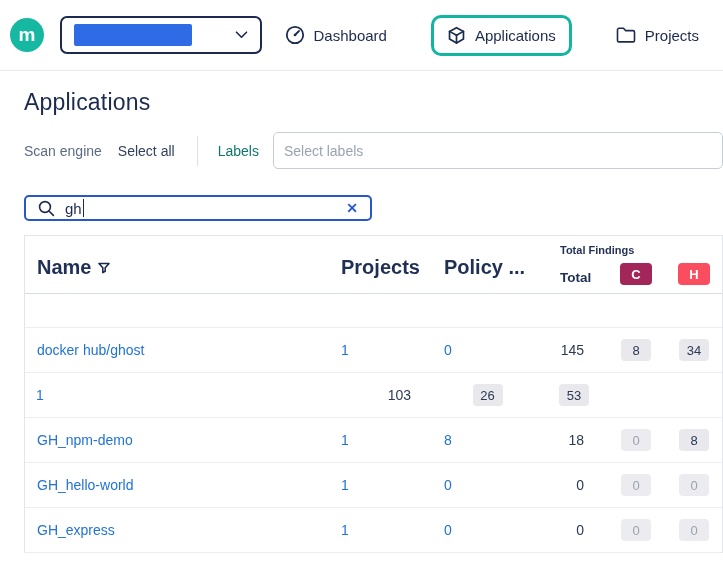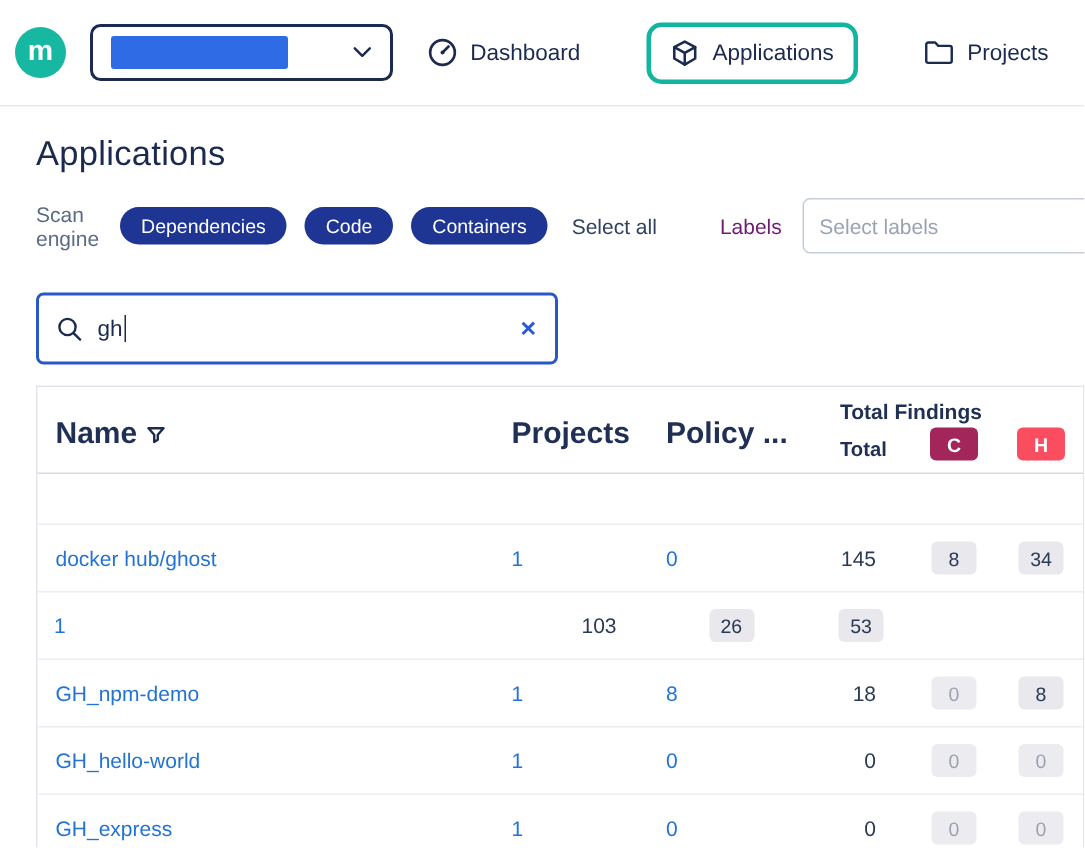--- a/index.html
+++ b/index.html
@@ -21,40 +21,40 @@
   
   .main { padding:0 0 0 24px; }
   .page-title { font-size:23px; font-weight:500; color:#1b2a4e; margin-top:18px; letter-spacing:.2px; }
 
   .filters { margin-top:16px; display:flex; align-items:center; }
   .muted-label { color:#5c6b85; font-size:14px; }
   .pills { display:flex; gap:12px; margin-left:14px; }
   .pill { background:#1e3593; color:#fff; font-size:13px; padding:5px 14px; border-radius:15px; cursor:pointer; white-space:nowrap; }
   .select-all { margin-left:16px; font-size:14px; color:#31415e; cursor:pointer; white-space:nowrap; }
   .vdivider { width:1px; height:30px; background:#dcdfe6; margin:0 20px 0 22px; }
-  .labels-label { color:#701a75; font-size:14px; margin-right:14px; }
+  .labels-label { color:#0f766e; font-size:14px; margin-right:14px; }
   .labels-input { flex:1; height:37px; border:1px solid #c7cdd8; border-radius:5px; font-size:14px; color:#1b2a4e; padding:0 10px; outline:none; font-family:"Liberation Sans", sans-serif; }
   .labels-input::placeholder { color:#9aa3b4; }
 
-  .searchbox { margin-top:26px; width:348px; height:48px; border:2px solid #2857c8; border-radius:5px; display:flex; align-items:center; padding:0 12px; background:#fff; }
+  .searchbox { margin-top:26px; width:348px; height:26px; border:2px solid #2857c8; border-radius:5px; display:flex; align-items:center; padding:0 12px; background:#fff; }
   .search-text { margin-left:10px; font-size:15px; color:#1b2a4e; }
   .caret { display:inline-block; width:1px; height:18px; background:#1b2a4e; margin-left:1px; vertical-align:middle; }
   .clear-x { margin-left:auto; color:#2a5bd7; font-size:14px; font-weight:bold; cursor:pointer; line-height:1; }
 
   
   .tbl { margin-top:14px; margin-right:0; border:1px solid #e2e5ec; border-bottom:none; width:699px; }
   .grid-row { display:grid; grid-template-columns:305px 105px 105px 68px 56px 60px; align-items:center; }
   .thead { position:relative; height:58px; border-bottom:1px solid #d7dbe3; align-items:end; padding-bottom:8px; }
   .th { font-size:20px; font-weight:600; color:#1f3054; }
   .th-hi { margin-bottom:6px; display:flex; align-items:center; gap:7px; }
   .th-name { padding-left:12px; }
   .th-projects { padding-left:11px; }
   .th-policy { padding-left:9px; }
   .th-total { padding-left:20px; font-size:13.5px; }
-  .group-head { position:absolute; left:535px; top:8px; font-size:14px; font-weight:600; color:#1f3054; }
+  .group-head { position:absolute; left:535px; top:8px; font-size:11px; font-weight:600; color:#1f3054; }
   .sev-badge { width:32px; height:22px; border-radius:4px; color:#fff; font-size:13px; font-weight:bold; display:flex; align-items:center; justify-content:center; margin:0 auto; }
   .sev-c { background:#a3265b; }
   .sev-h { background:#fb4d60; }
 
   .spacer-row { height:34px; border-bottom:1px solid #eceef2; }
   .trow { height:45px; border-bottom:1px solid #eceef2; }
   .cell-name { padding-left:12px; font-size:14px; }
   .app-link { color:#2273d4; text-decoration:none; cursor:pointer; }
   .cell-num { padding-left:11px; font-size:14px; }
   .cell-num.policy { padding-left:9px; }
@@ -107,25 +107,20 @@
         <span>Projects</span>
       </div>
     </div>
   </div>
 
   <div class="main">
     <div class="page-title">Applications</div>
 
     <div class="filters">
       <span class="muted-label">Scan engine</span>
-      <div class="pills">
-        <span class="pill">Dependencies</span>
-        <span class="pill">Code</span>
-        <span class="pill">Containers</span>
-      </div>
       <span class="select-all">Select all</span>
       <span class="vdivider"></span>
       <span class="labels-label">Labels</span>
       <input class="labels-input" type="text" placeholder="Select labels" style="">
     </div>
 
     <div class="searchbox">
       <svg width="17" height="17" viewBox="0 0 17 17">
         <circle class="icon-stroke" cx="7" cy="7" r="5.4"></circle>
         <line class="icon-stroke" x1="11.2" y1="11.2" x2="15.4" y2="15.4"></line>

